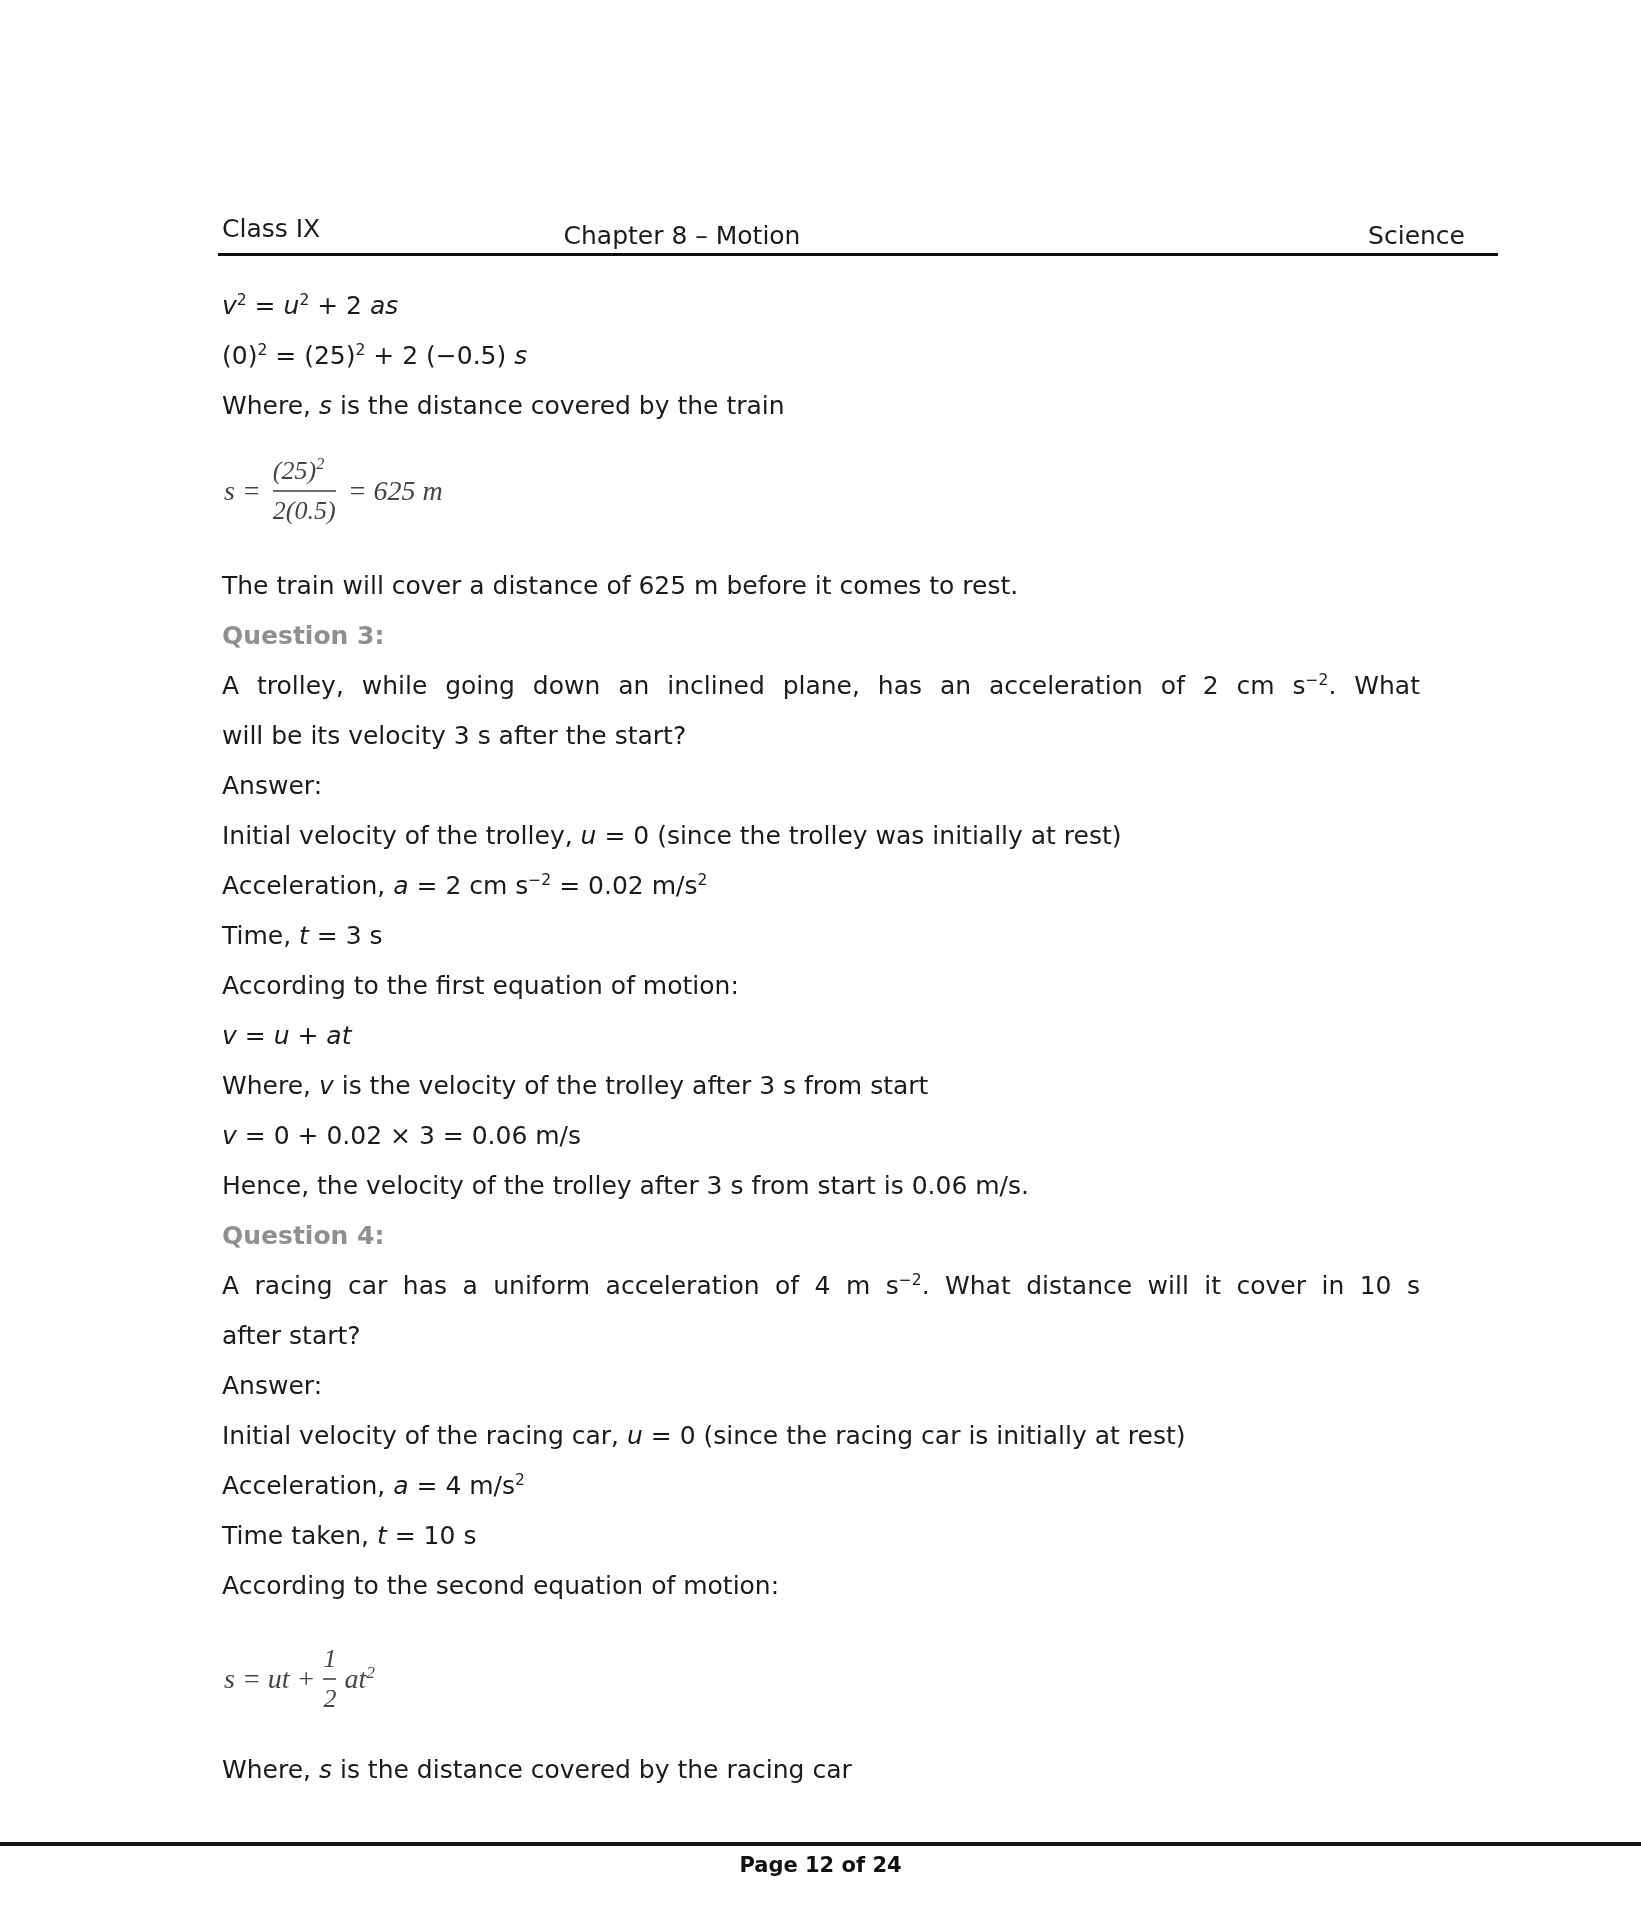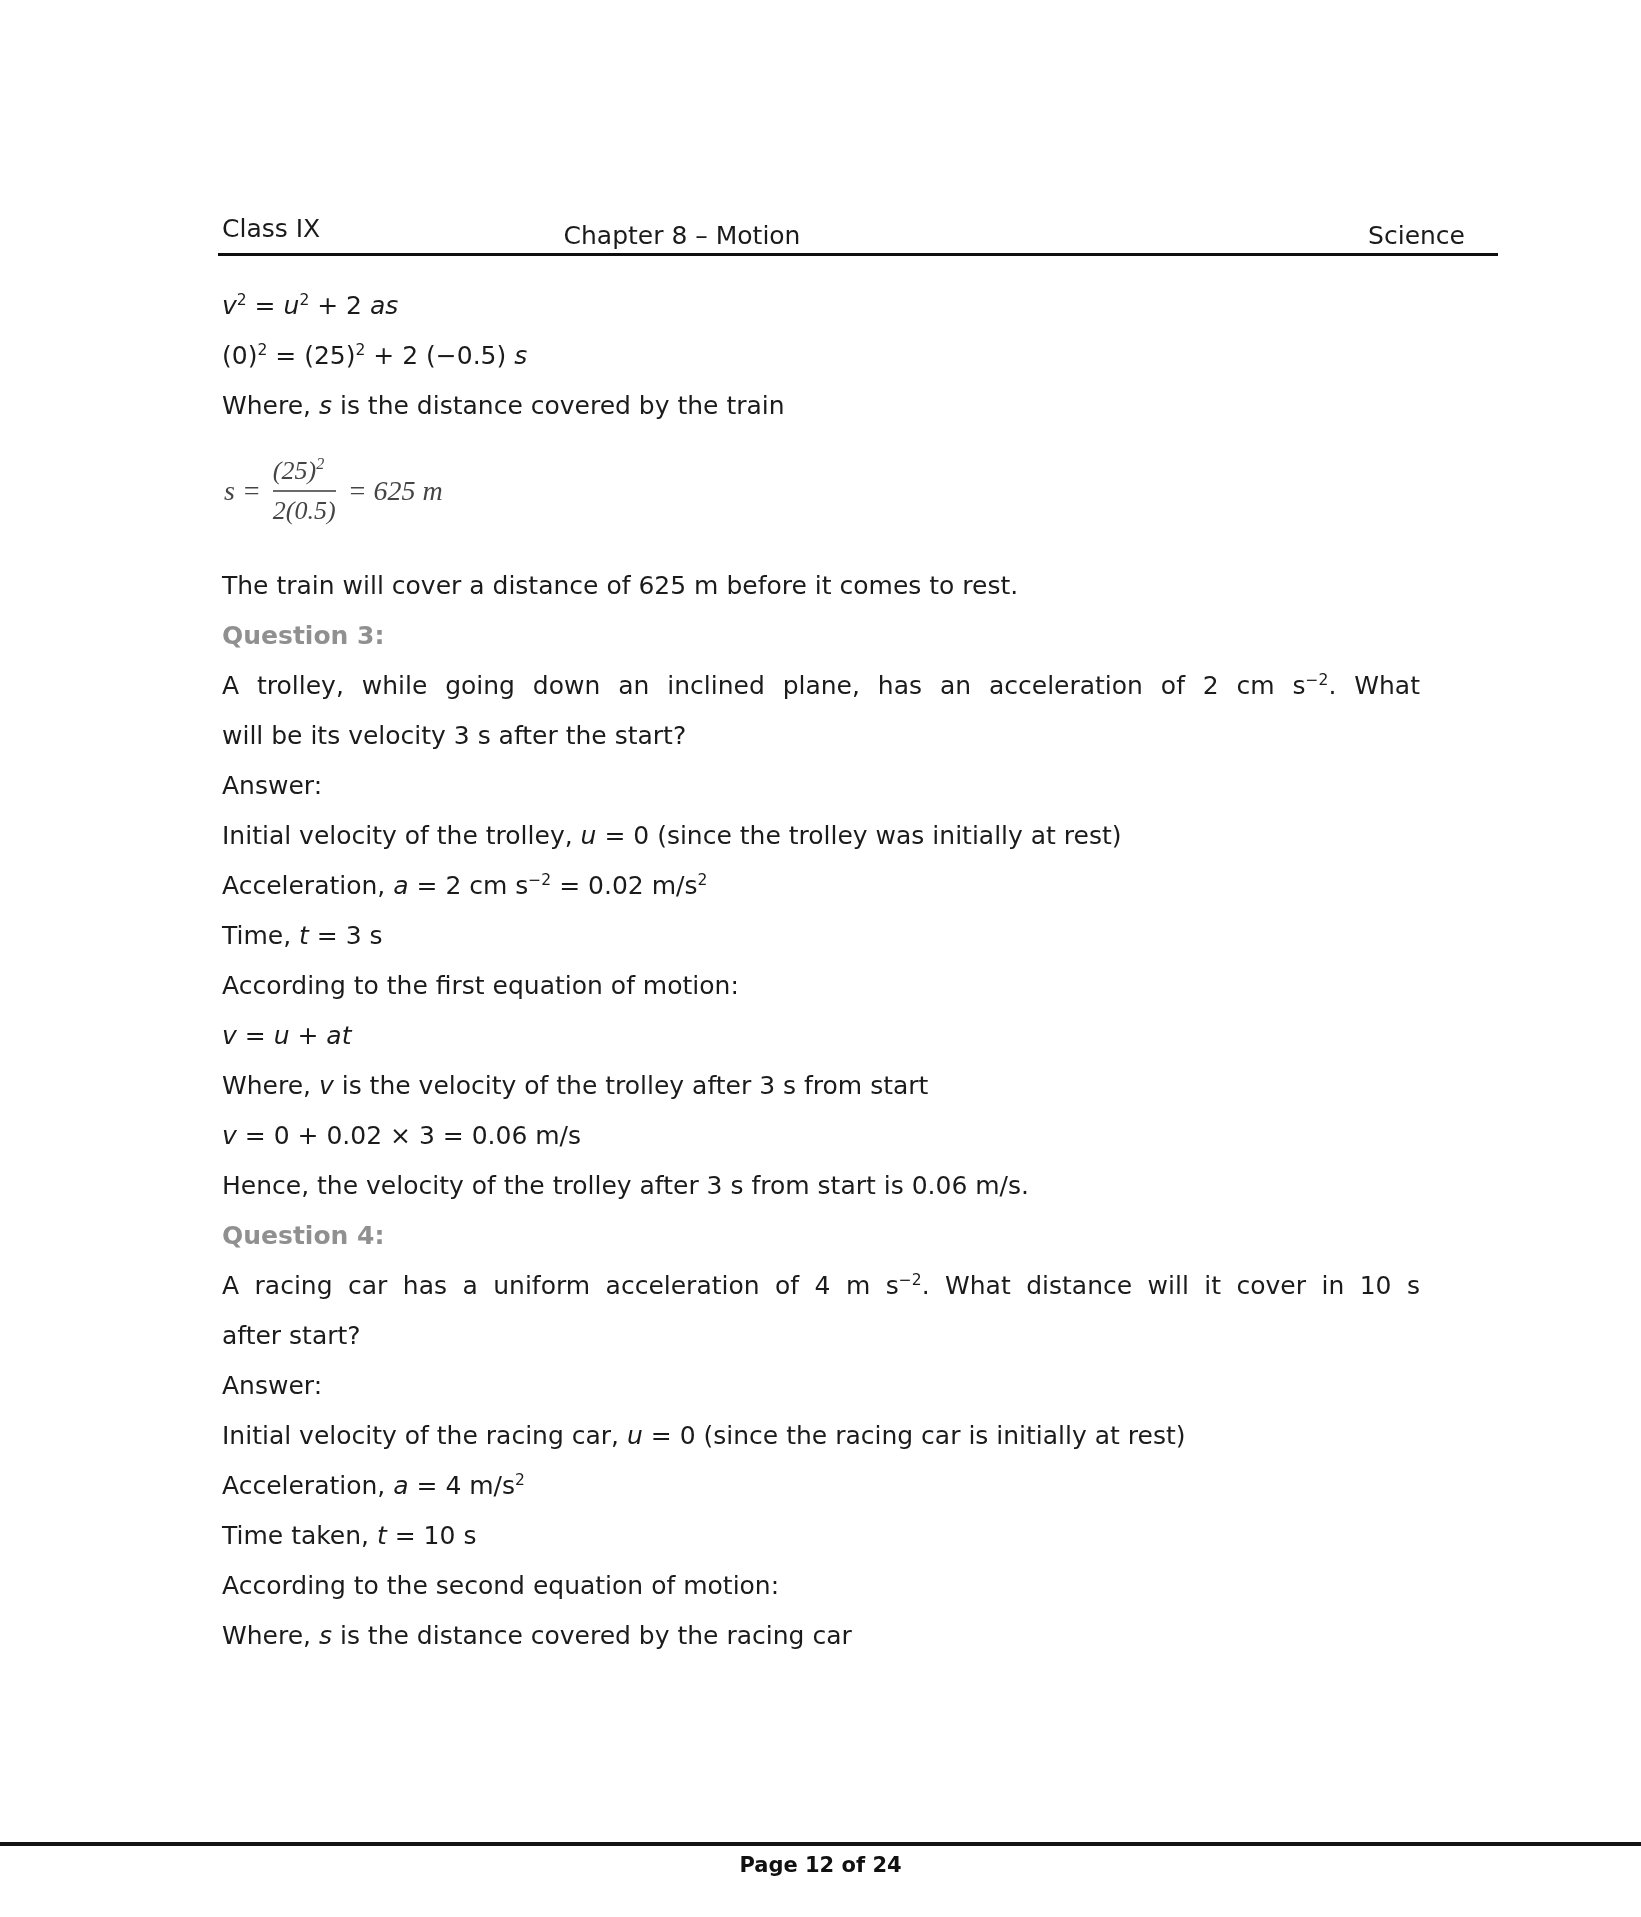--- a/index.html
+++ b/index.html
@@ -83,19 +83,28 @@
   <p><span>Hence, the velocity of the trolley after 3 s from start is 0.06 m/s.</span></p>
   <p class="heading"><span>Question 4:</span></p>
   <p class="justify"><span>A racing car has a uniform acceleration of 4 m s</span><sup>−2</sup><span>. What distance will it cover in 10 s</span></p>
   <p><span>after start?</span></p>
   <p><span>Answer:</span></p>
   <p><span>Initial velocity of the racing car, </span><span style="font-style: italic;">u</span><span> = 0 (since the racing car is initially at rest)</span></p>
   <p><span>Acceleration, </span><span style="font-style: italic;">a</span><span> = 4 m/s</span><sup>2</sup></p>
   <p><span>Time taken, </span><span style="font-style: italic;">t</span><span> = 10 s</span></p>
   <p><span>According to the second equation of motion:</span></p>
 
+  <div class="formula formula-car">
+    <span class="lhs">s = ut +</span>
+    <span class="frac frac-tight">
+      <span class="num">1</span>
+      <span class="bar"></span>
+      <span class="den">2</span>
+    </span>
+    <span class="rhs"><span>at</span><sup>2</sup></span>
+  </div>
 
   <p><span>Where, </span><span style="font-style: italic;">s</span><span> is the distance covered by the racing car</span></p>
 
 </div>
 
 <div class="footer-rule"></div>
 <div class="footer-text">Page 12 of 24</div>
 
 </body></html>

